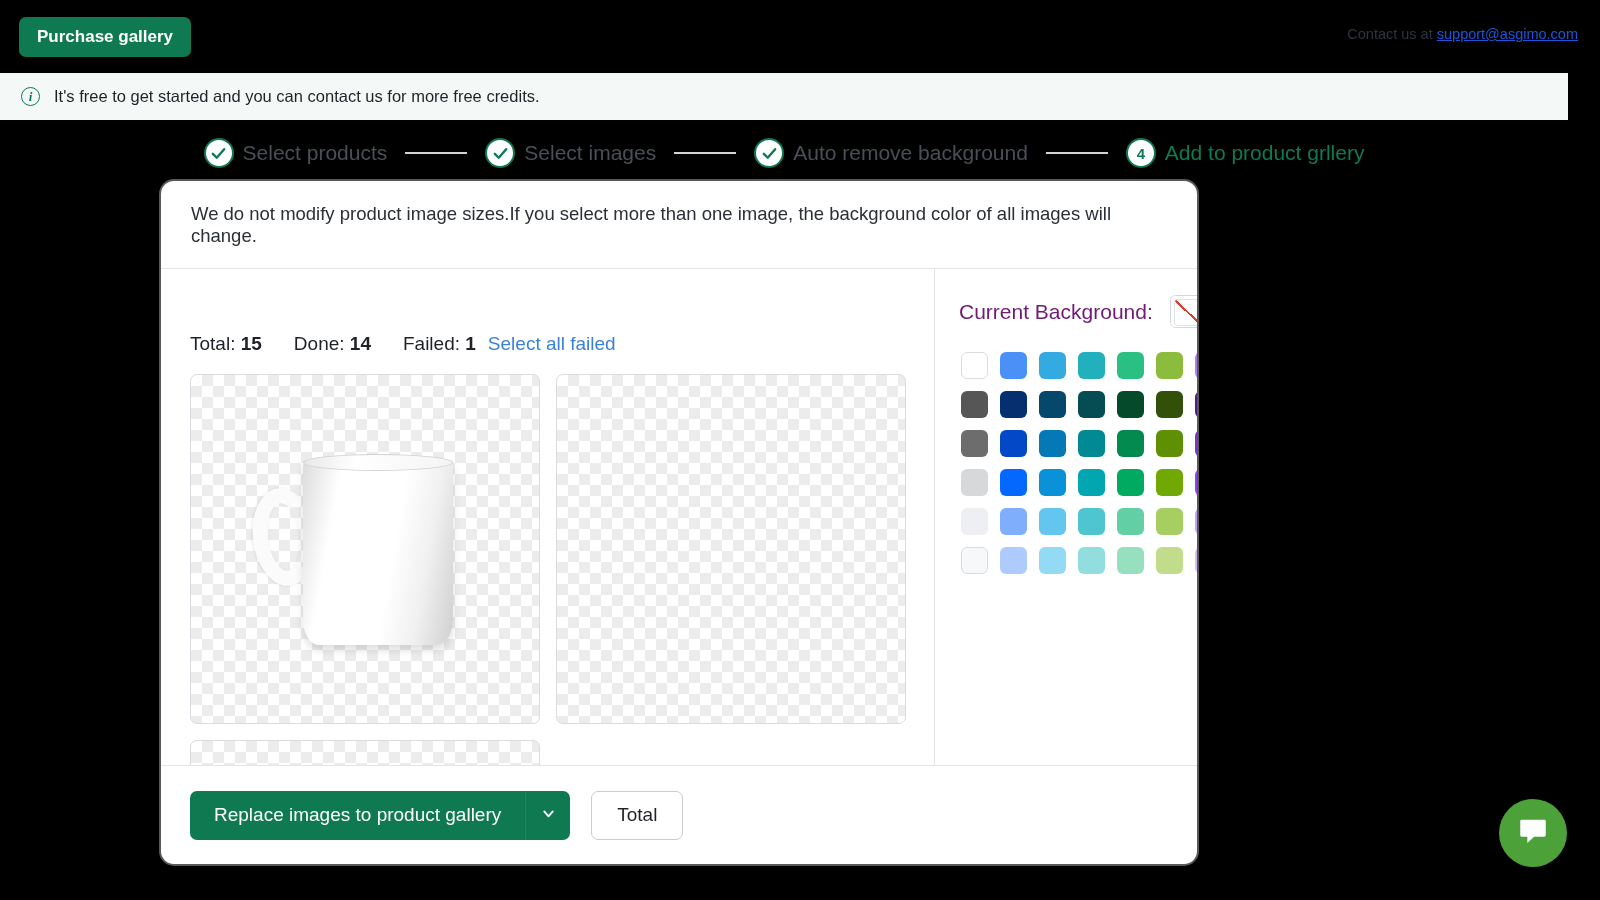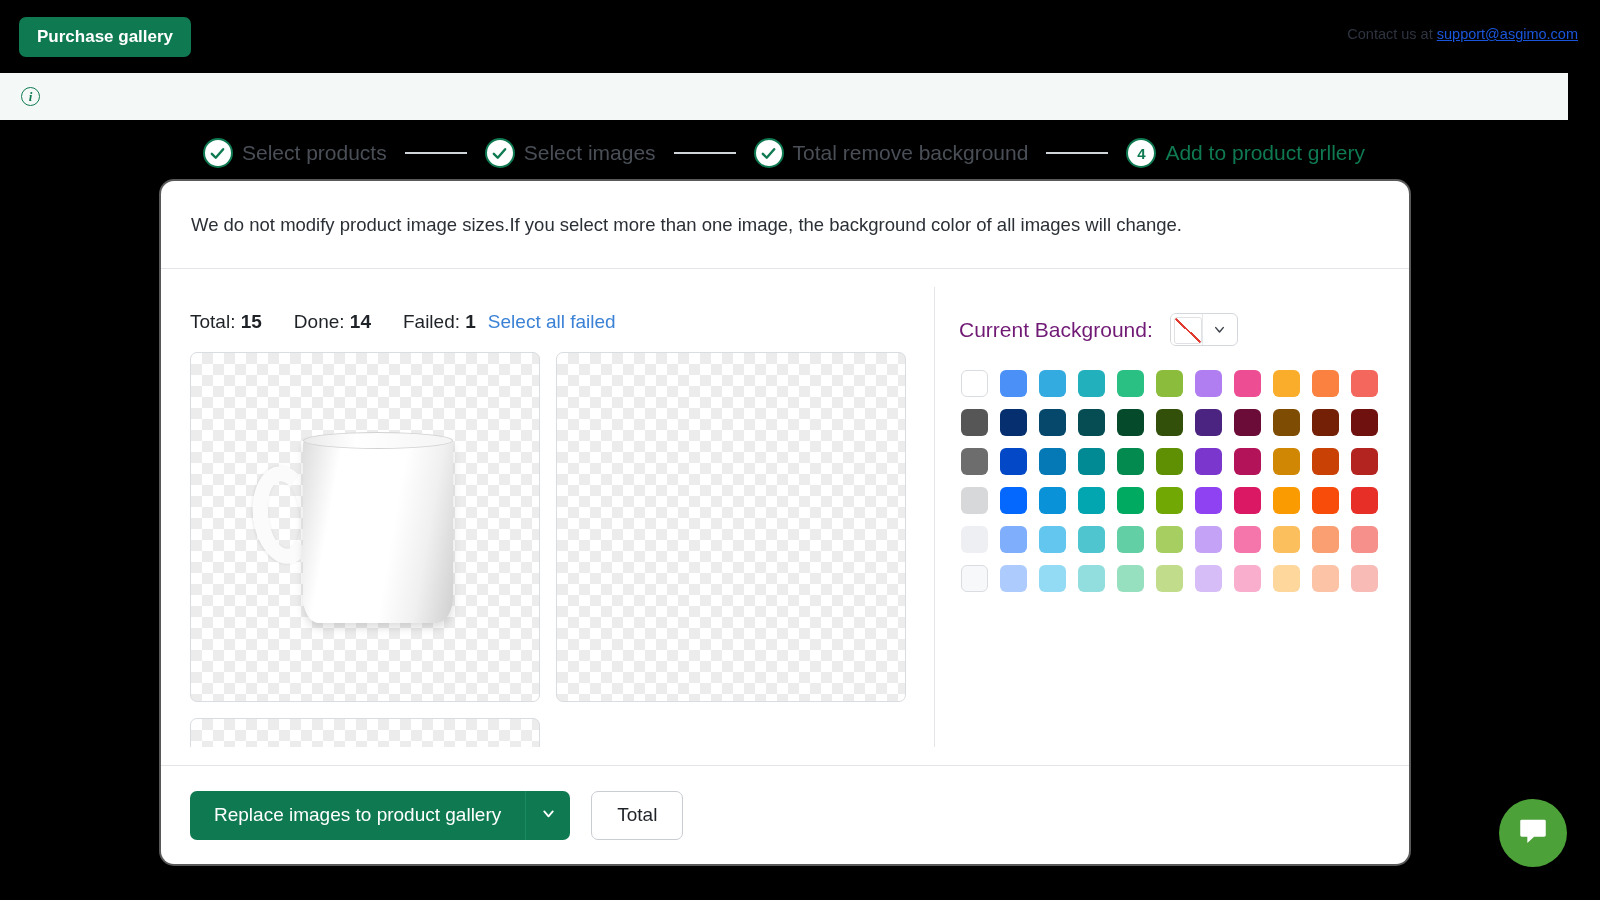--- a/index.html
+++ b/index.html
@@ -75,48 +75,47 @@
   }
   .step-label.active { color: #0f7a52; font-weight: 500; }
   .step-line {
     width: 62px; height: 2px; background: #cfd4d9; margin: 0 18px;
     flex: none;
   }
 
   
   .modal {
     position: absolute; left: 161px; top: 181px;
-    width: 1248px; height: 683px;
+    width: 1036px; height: 683px;
     background: #ffffff;
     border-radius: 13px;
     box-shadow: 0 0 0 2px rgba(255,255,255,0.35);
     display: flex; flex-direction: column;
     overflow: hidden;
-    gap: 18px;
   }
   .modal-head {
     height: 88px; flex: none;
     border-bottom: 1px solid #e3e5e8;
     display: flex; align-items: center;
     padding: 0 30px;
   }
   .modal-head-text { font-size: 18.5px; color: #2b2f36; }
 
   .modal-body { flex: 1; display: flex; min-height: 0; }
 
   .left-pane {
     width: 774px; flex: none;
     border-right: 1px solid #e3e5e8;
     padding: 24px 29px 0 29px;
     overflow: hidden;
     position: relative;
   }
   .status-line {
     display: flex; align-items: baseline; gap: 0;
-    font-size: 19px; color: #1f2328; margin-bottom: 19px;
+    font-size: 19px; color: #1f2328; margin-bottom: 19px; margin-top: 40px;
   }
   .status-item { margin-right: 32px; white-space: nowrap; }
   .status-item b { font-weight: bold; }
   .retry-link { color: #3b82d6; font-size: 19px; cursor: pointer; }
 
   .thumb-grid {
     display: grid;
     grid-template-columns: repeat(2, 350px);
     gap: 16px;
   }
@@ -305,20 +304,21 @@
 
 <div class="topbar">
   <button class="purchase-btn">Purchase gallery</button>
   <div class="contact">
     <span>Contact us at </span><a href="#">support@asgimo.com</a>
   </div>
 </div>
 
 <div class="banner">
   <span class="info-icon">i</span>
+  <span class="banner-text">It's free to get started and you can contact us for more free credits.</span>
 </div>
 
 <div class="stepper">
   <div class="step">
     <span class="step-circle">
       <svg viewBox="0 0 24 24" fill="none" stroke="#0f7a52" stroke-width="3.4" stroke-linecap="round" stroke-linejoin="round">
           <polyline points="4,12.5 9.5,18 20,6"></polyline>
         </svg>
     </span>
     <span class="step-label">Select products</span>
@@ -334,21 +334,21 @@
     <span class="step-label">Select images</span>
   </div>
   <span class="step-line"></span>
 
   <div class="step">
     <span class="step-circle">
       <svg viewBox="0 0 24 24" fill="none" stroke="#0f7a52" stroke-width="3.4" stroke-linecap="round" stroke-linejoin="round">
           <polyline points="4,12.5 9.5,18 20,6"></polyline>
         </svg>
     </span>
-    <span class="step-label">Total remove background</span>
+    <span class="step-label">Auto remove background</span>
   </div>
   <span class="step-line"></span>
 
   <div class="step">
     <span class="step-circle num">4</span>
     <span class="step-label active">Add to product grllery</span>
   </div>
 </div>
 
 <div class="modal">

